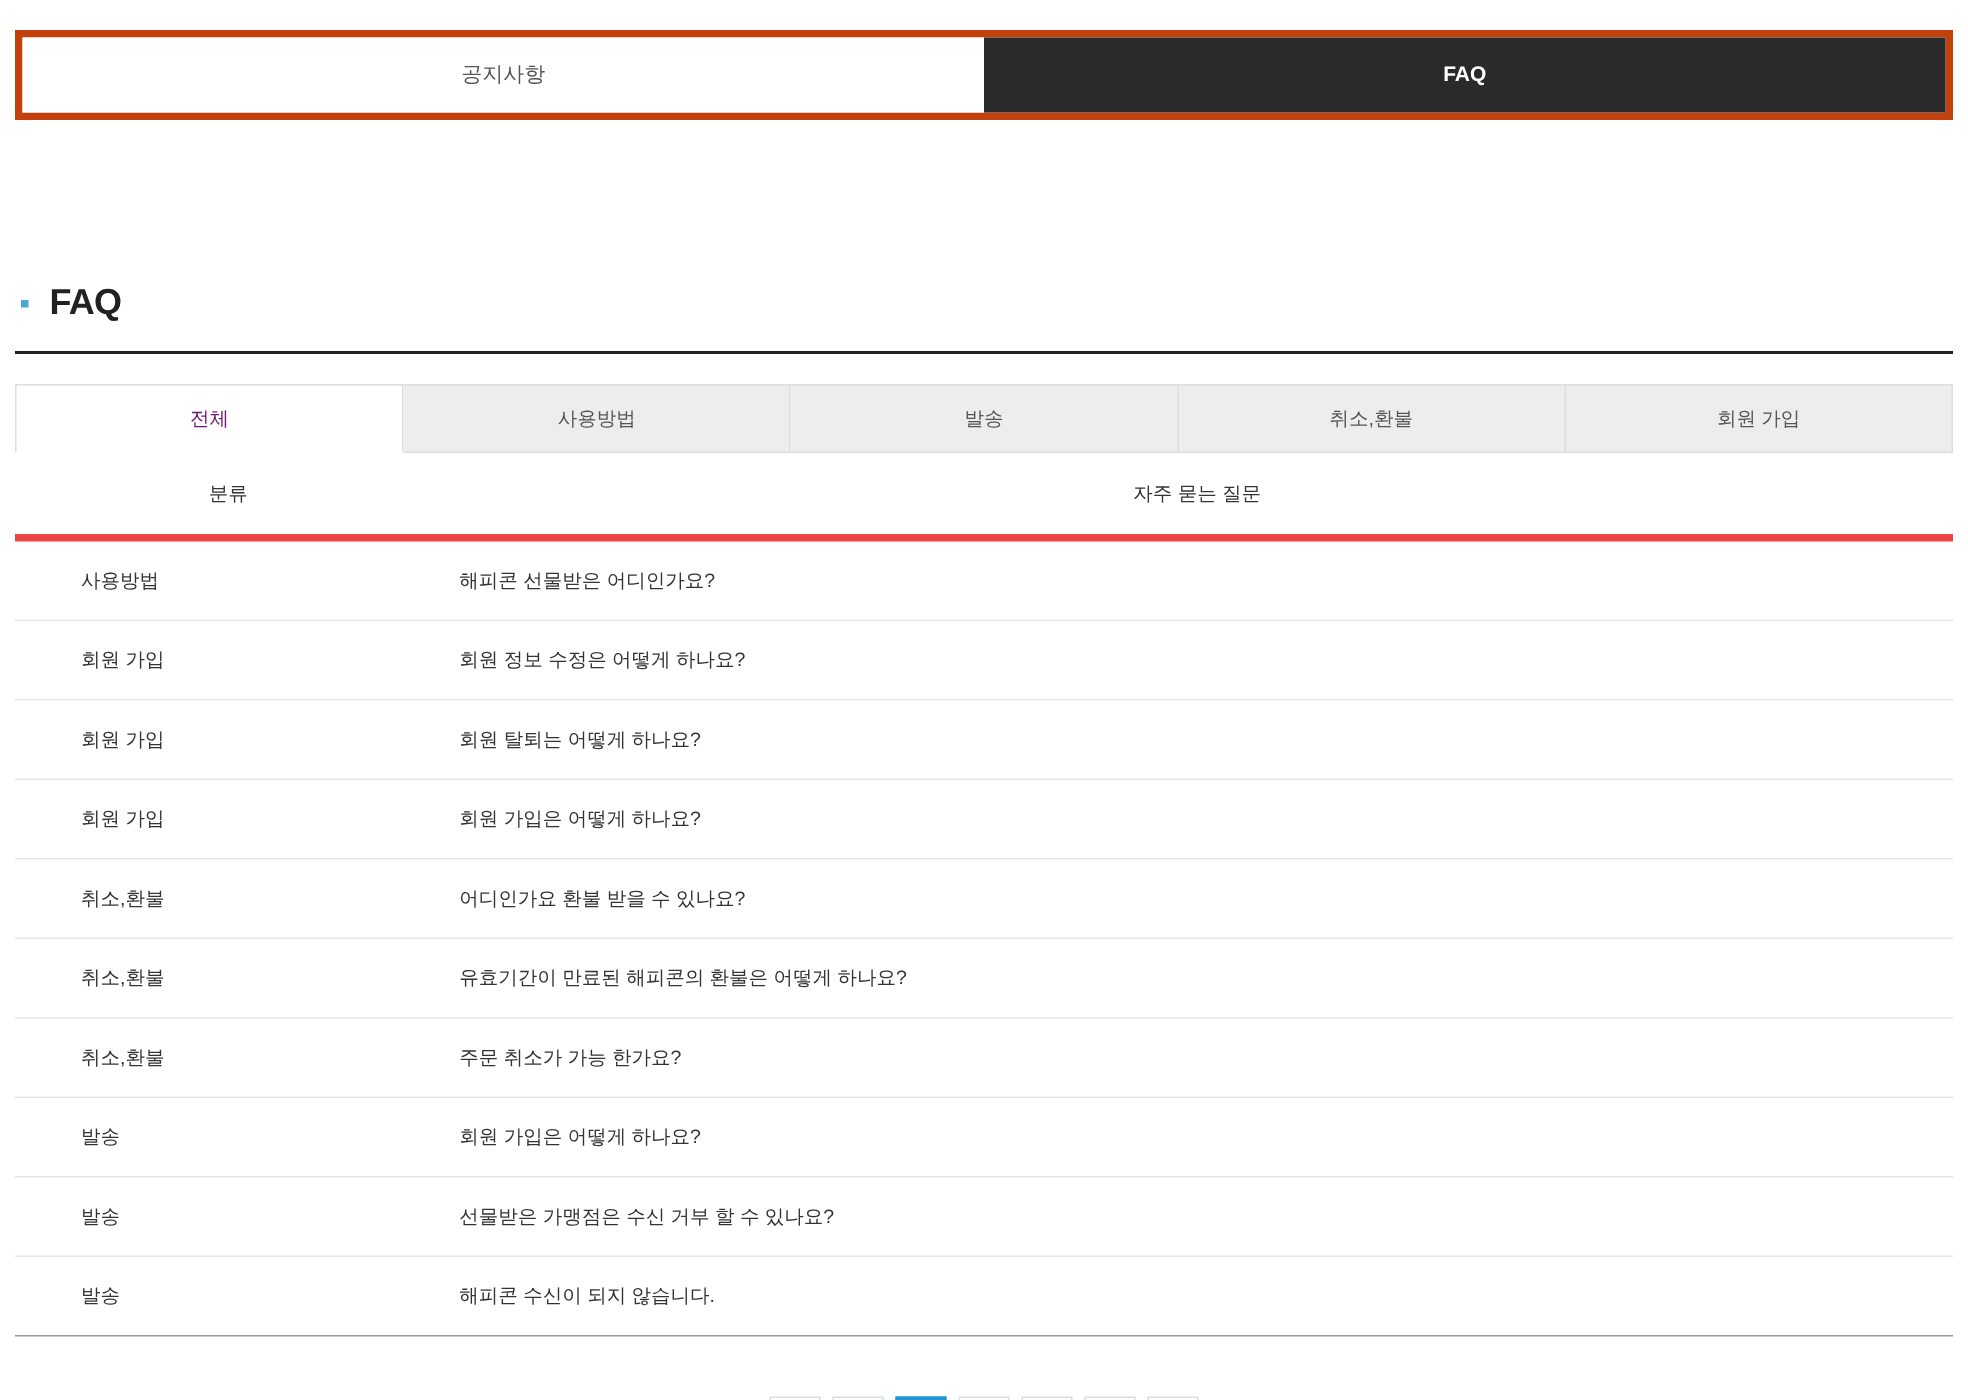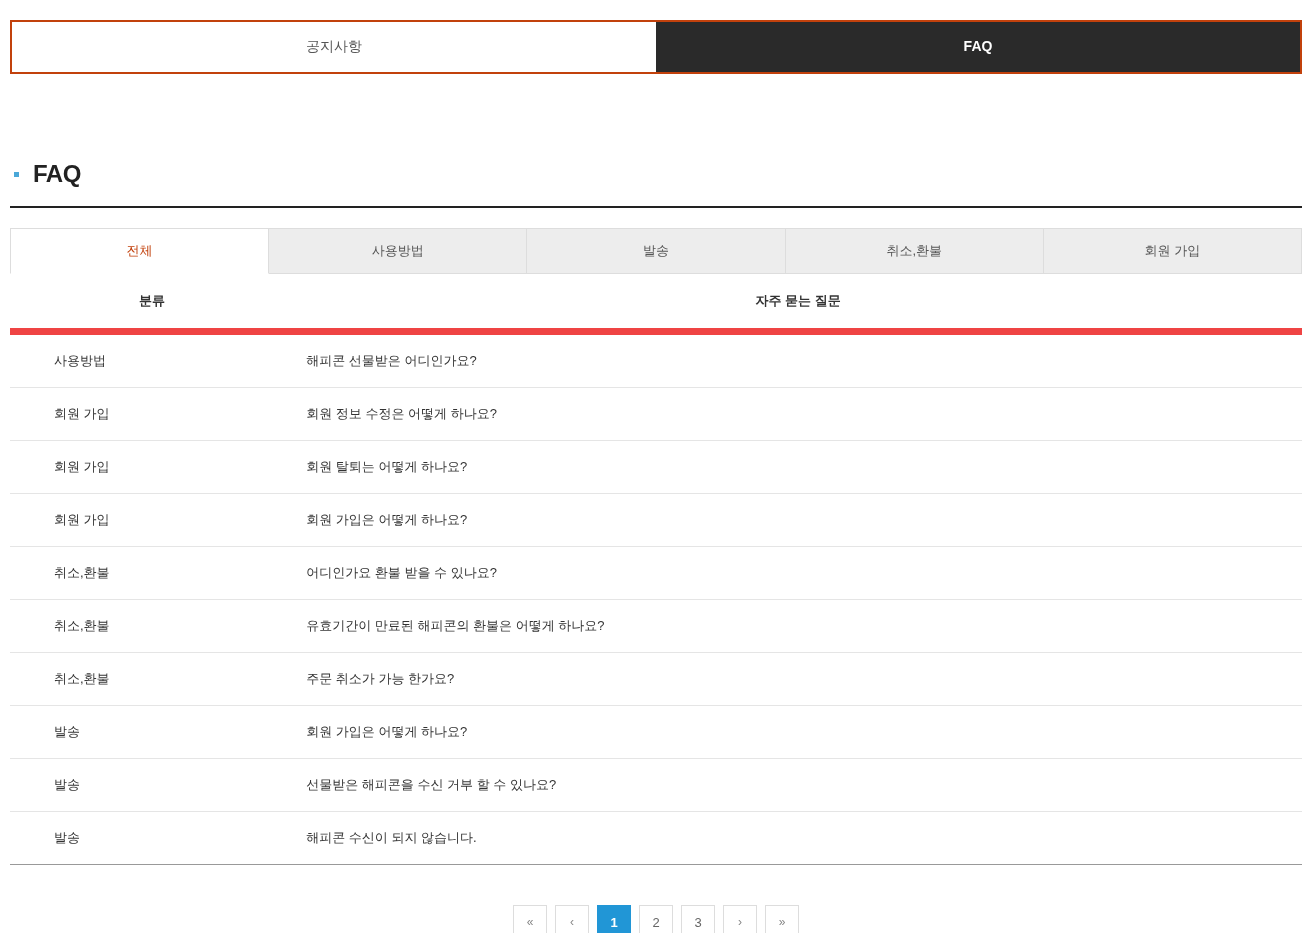--- a/index.html
+++ b/index.html
@@ -9,22 +9,22 @@
     }
     body {
       font-family: "Malgun Gothic", -apple-system, sans-serif;
       background: #fff;
       color: #333;
       padding: 20px 10px;
     }
     .top-tabs {
       display: flex;
       width: 100%;
-      border: 2px solid #c2410c;
-      margin-bottom: 86px;
+      border: 5px solid #c2410c;
+      margin-bottom: 108px;
     }
     .top-tab {
       flex: 1;
       text-align: center;
       padding: 16px 0;
       font-size: 14px;
       cursor: pointer;
       background: #fff;
       color: #555;
     }
@@ -68,36 +68,36 @@
       background: #ededed;
       border: 1px solid #ddd;
       border-left: none;
       cursor: pointer;
     }
     .category-tab:first-child {
       border-left: 1px solid #ddd;
     }
     .category-tab.active {
       background: #fff;
-      color: #c2410c;
+      color: #701a75;
       border-top: 1px solid #ddd;
       border-bottom: 1px solid #fff;
       font-weight: 500;
     }
     .faq-table {
       width: 100%;
       border-collapse: collapse;
       margin-top: 0;
     }
     .faq-table th {
       padding: 18px 0;
       font-size: 13px;
-      font-weight: bold;
+      font-weight: normal;
       color: #333;
-      border-bottom: 7px solid #ef4444;
+      border-bottom: 5px solid #ef4444;
       text-align: center;
     }
     .faq-table td {
       padding: 17px 0;
       font-size: 13px;
       color: #333;
       border-bottom: 1px solid #e5e5e5;
     }
     .faq-table tr:last-child td {
       border-bottom: 1px solid #999;
@@ -202,21 +202,21 @@
     <tr>
       <td class="col-category">취소,환불</td>
       <td class="col-question">주문 취소가 가능 한가요?</td>
     </tr>
     <tr>
       <td class="col-category">발송</td>
       <td class="col-question">회원 가입은 어떻게 하나요?</td>
     </tr>
     <tr>
       <td class="col-category">발송</td>
-      <td class="col-question">선물받은 해피콘을 수신 거부 할 수 있나요?</td>
+      <td class="col-question">선물받은 가맹점은 수신 거부 할 수 있나요?</td>
     </tr>
     <tr>
       <td class="col-category">발송</td>
       <td class="col-question">해피콘 수신이 되지 않습니다.</td>
     </tr>
   </tbody>
 </table>
 
 <div class="pagination">
   <div class="page-btn">

